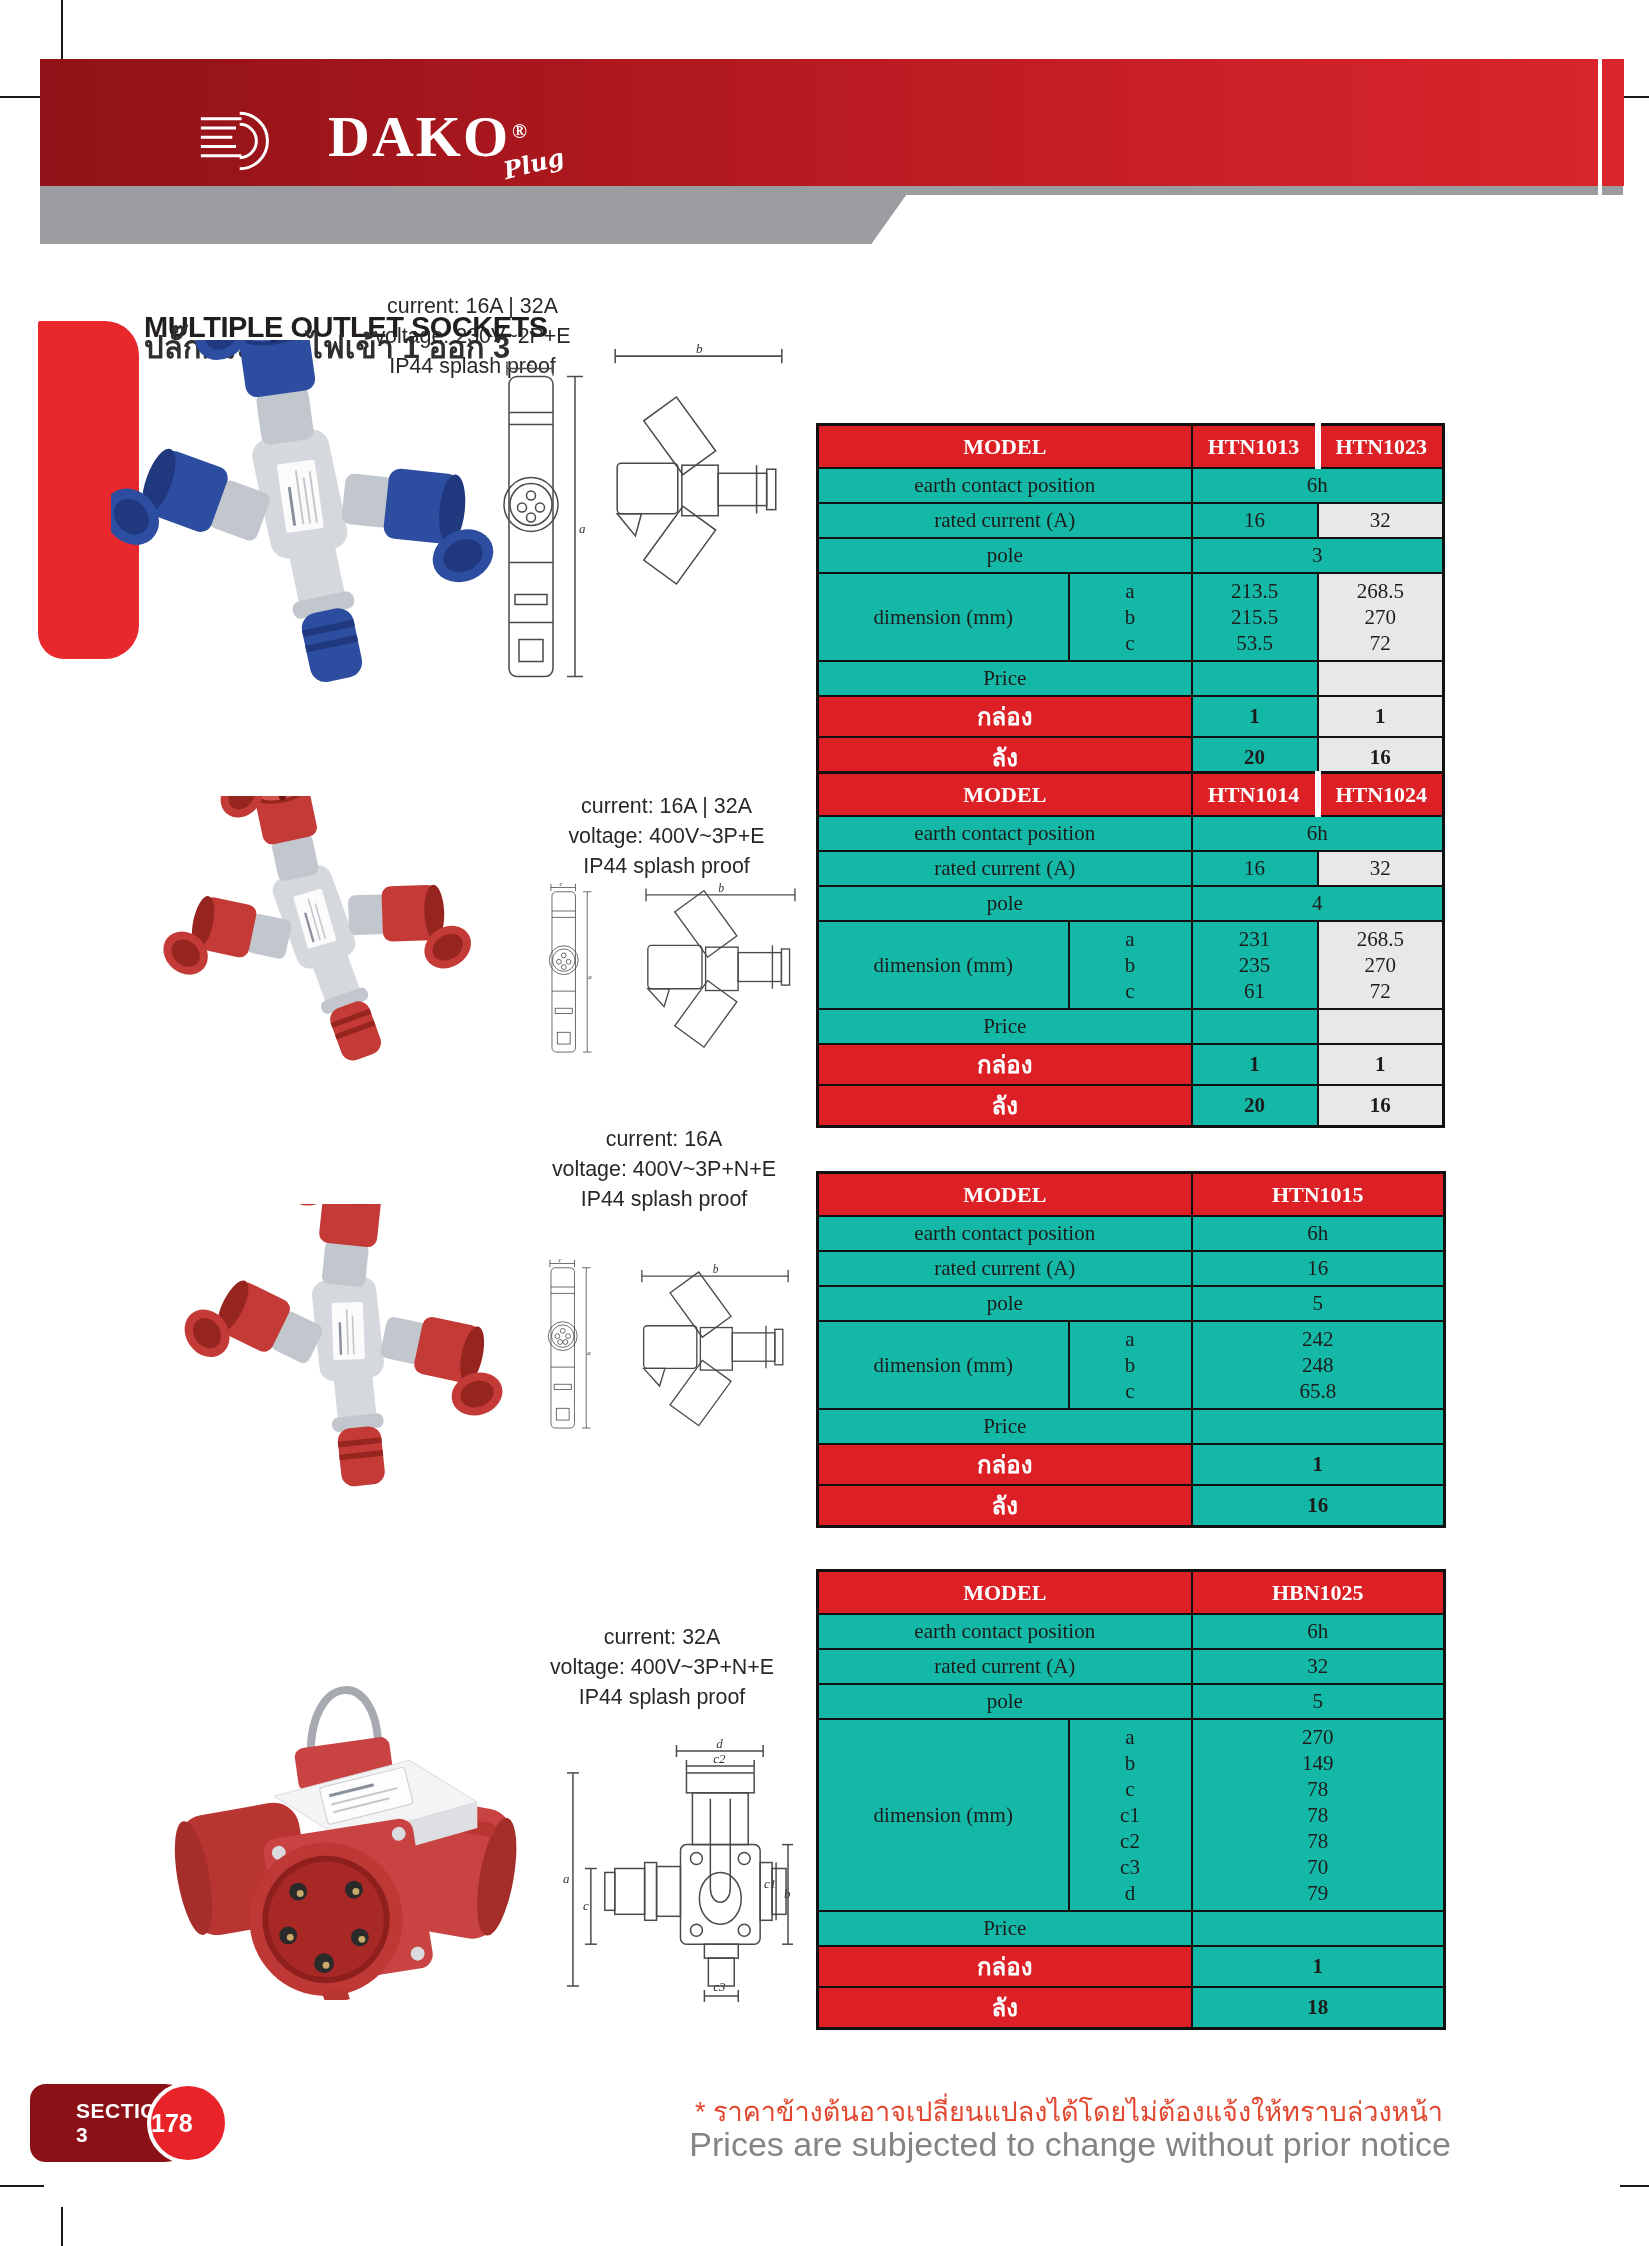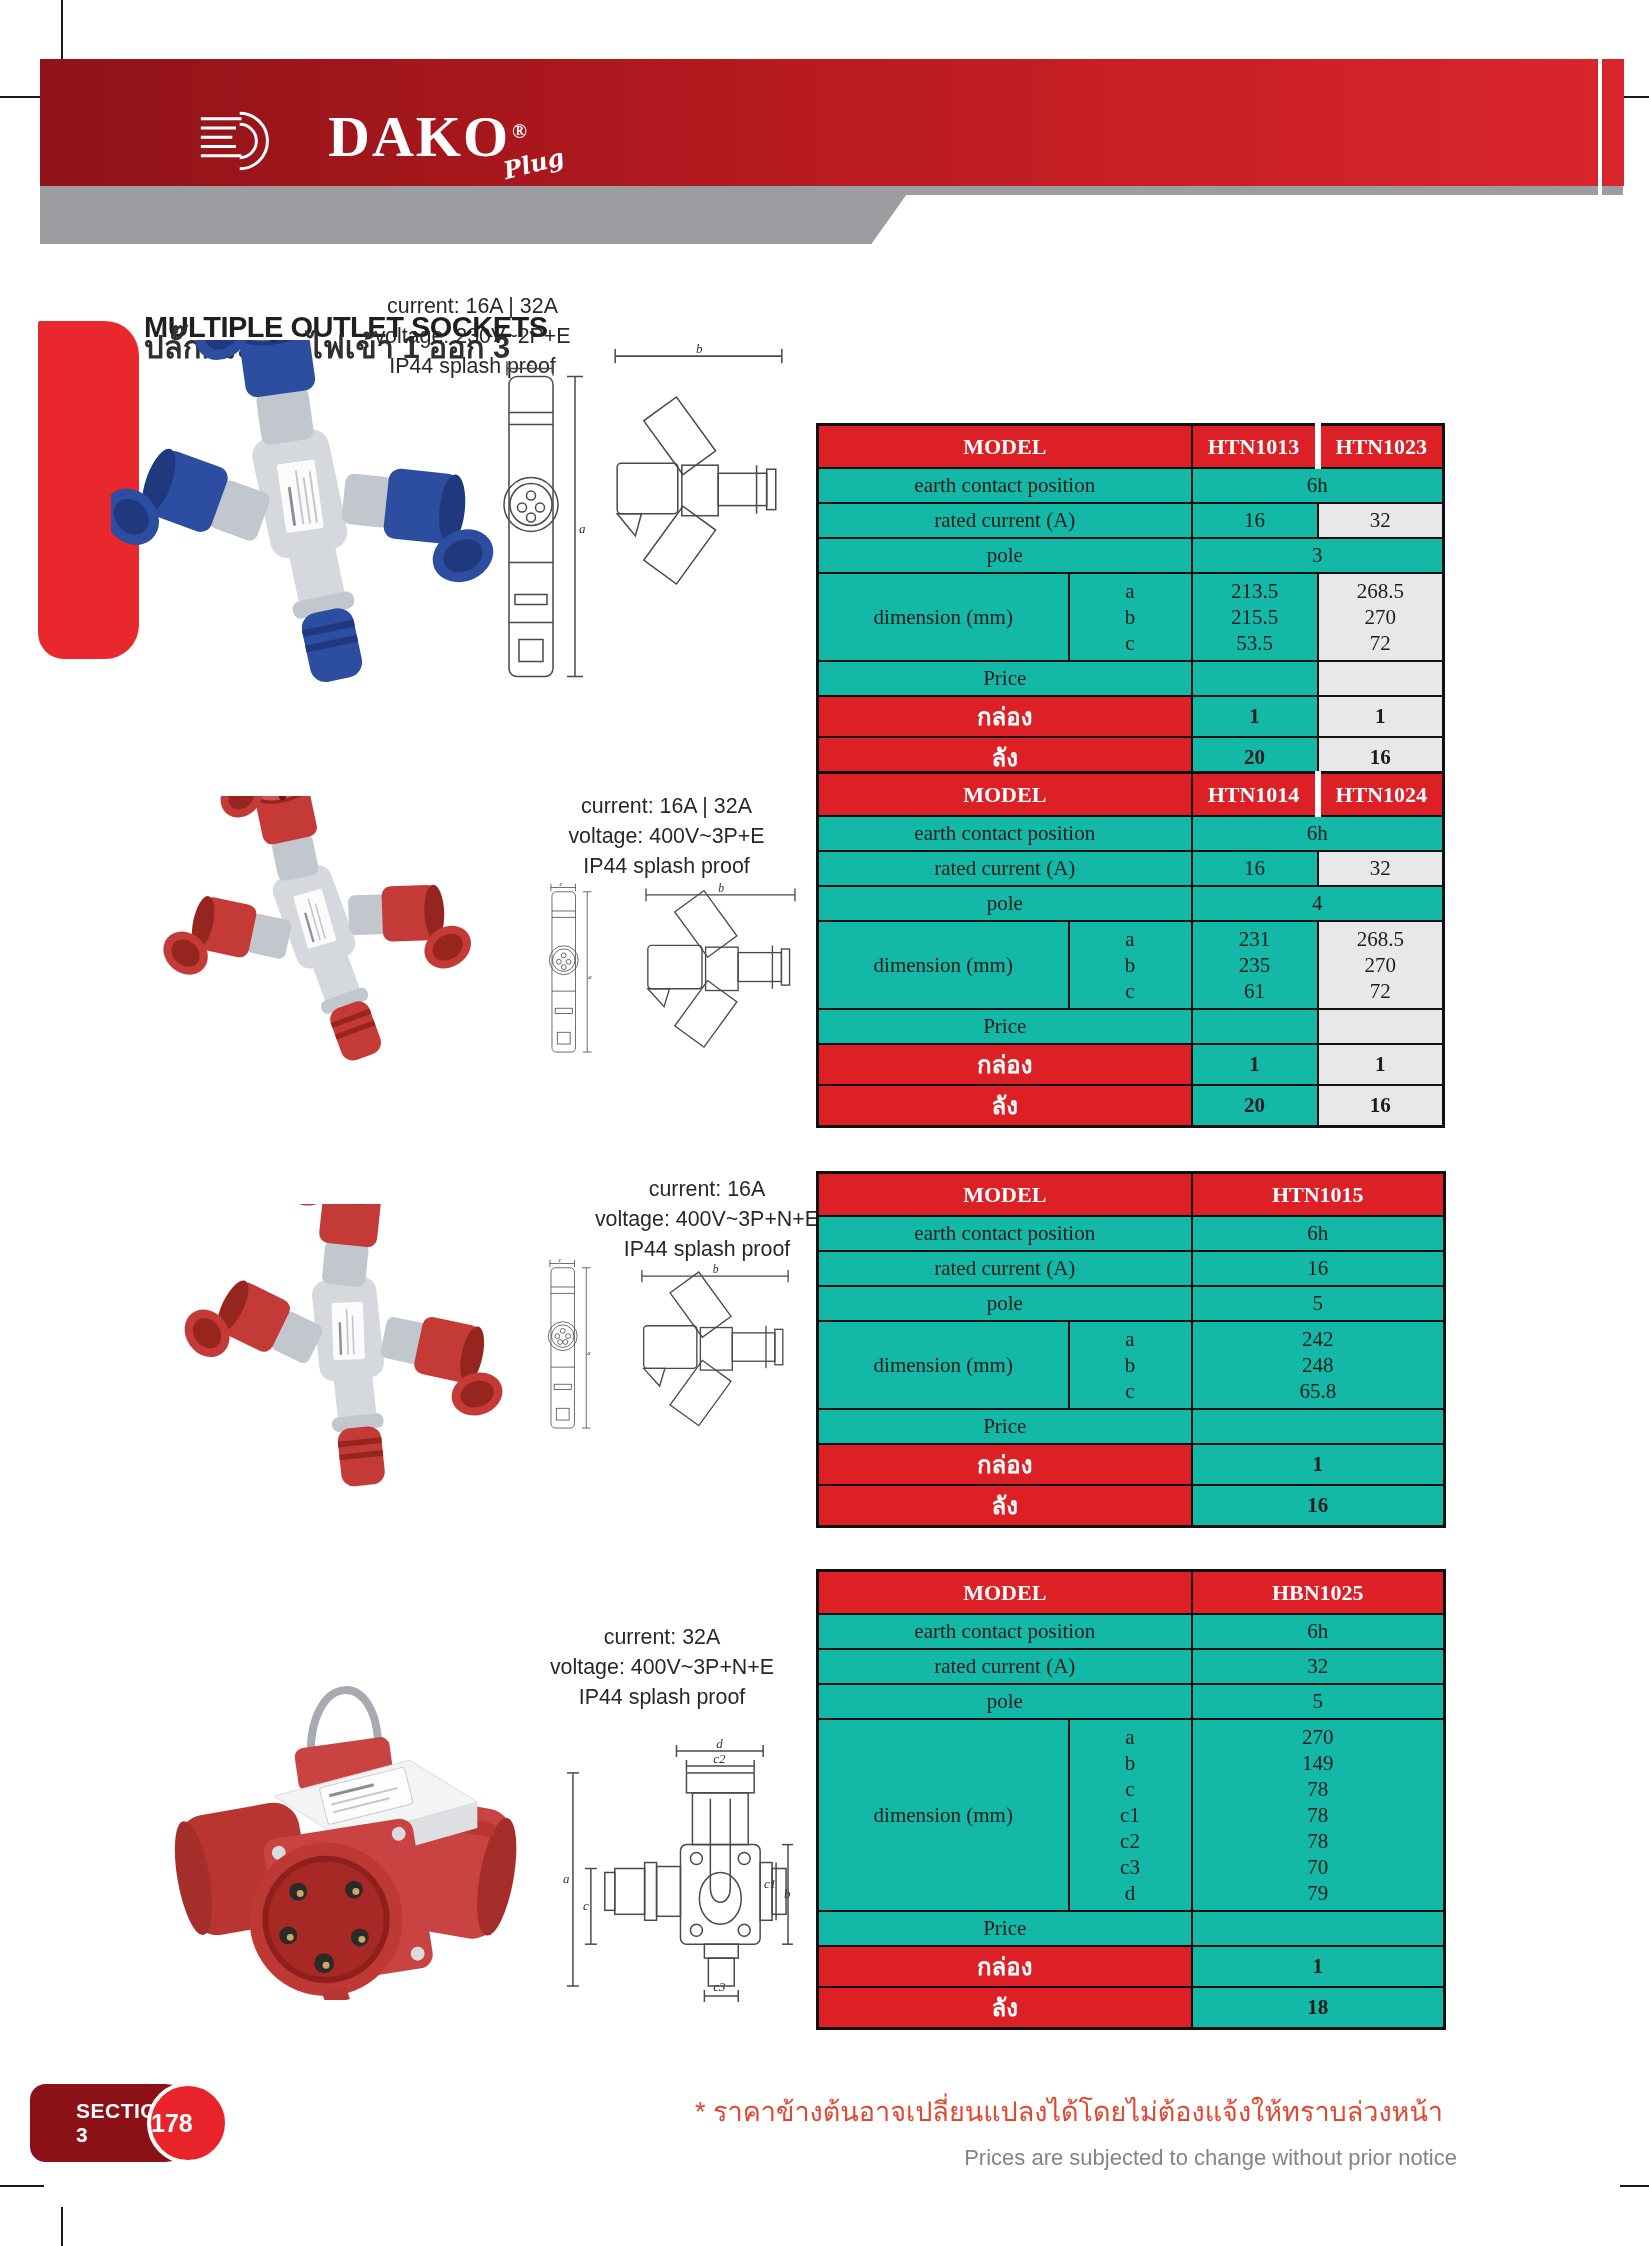--- a/index.html
+++ b/index.html
@@ -58,21 +58,21 @@
   .spec-table td.b{font-weight:bold;}
 
   
   .badge-pill{position:absolute;left:30px;top:2084px;width:174px;height:78px;background:#8C1117;
               border-radius:16px 40px 40px 16px;display:flex;align-items:center;}
   .badge-pill span{color:#fff;font-weight:bold;font-size:21px;letter-spacing:0.5px;margin-left:46px;}
   .badge-circle{position:absolute;left:147px;top:2082px;width:82px;height:82px;border-radius:50%;
                 background:#E8232A;border:4px solid #fff;box-sizing:border-box;display:flex;
                 align-items:center;justify-content:flex-start;color:#fff;font-weight:bold;font-size:25px;}
   .note-thai{position:absolute;right:207px;top:2090px;font-size:27px;color:#E2472F;text-align:right;}
-  .note-en{position:absolute;right:193px;top:2125px;font-size:22px;color:#828487;text-align:right;margin-top:20px;}
+  .note-en{position:absolute;right:199px;top:2125px;font-size:34px;color:#828487;text-align:right;}
 </style>
 </head>
 <body>
 
 <div class="page">
 
   <div class="mark" style="left:61px;top:0;width:2px;height:60px;"></div>
   <div class="mark" style="left:0;top:96px;width:44px;height:2px;"></div>
   <div class="mark" style="left:1622px;top:96px;width:28px;height:2px;"></div>
   <div class="mark" style="left:0;top:2185px;width:44px;height:2px;"></div>
@@ -409,21 +409,21 @@
         <td class="gray b">1</td>
         </tr>
     <tr>
           <td colspan="2" class="red thai">ลัง</td>
         <td class="b">20</td>
         <td class="gray b">16</td>
         </tr>
   </tbody>
     </table>
 
-  <div class="spec" style="left:547px;top:1174px;width:234px;margin-left:43px;">
+  <div class="spec" style="left:547px;top:1124px;width:234px;">
     <div>current: 16A</div>
     <div>voltage: 400V~3P+N+E</div>
     <div>IP44 splash proof</div>
   </div>
 
   <svg class="photo psvg red" style="left:164px;top:1204px;" width="373" height="299" viewBox="0 0 400 370">
     <g transform="rotate(-6 200 185)">
       <rect x="176" y="200" width="48" height="75" rx="10" class="body"></rect>
       <rect x="168" y="262" width="64" height="18" rx="8" class="bodyd"></rect>
       <rect x="173" y="277" width="54" height="72" rx="16" class="main"></rect>

